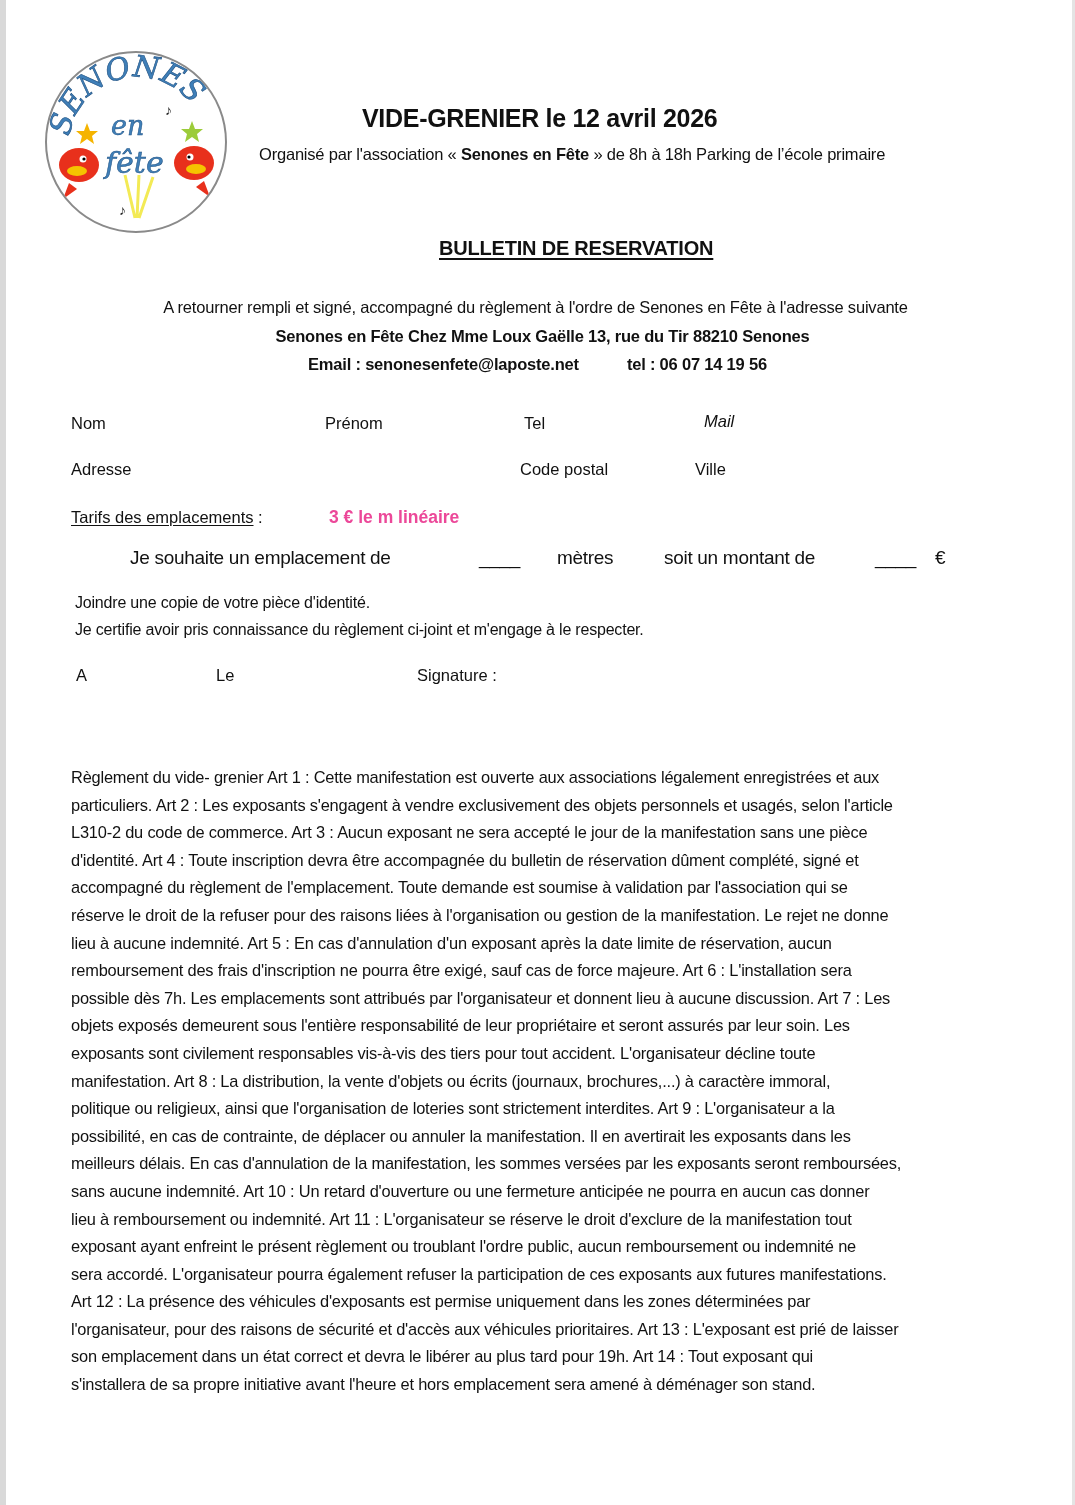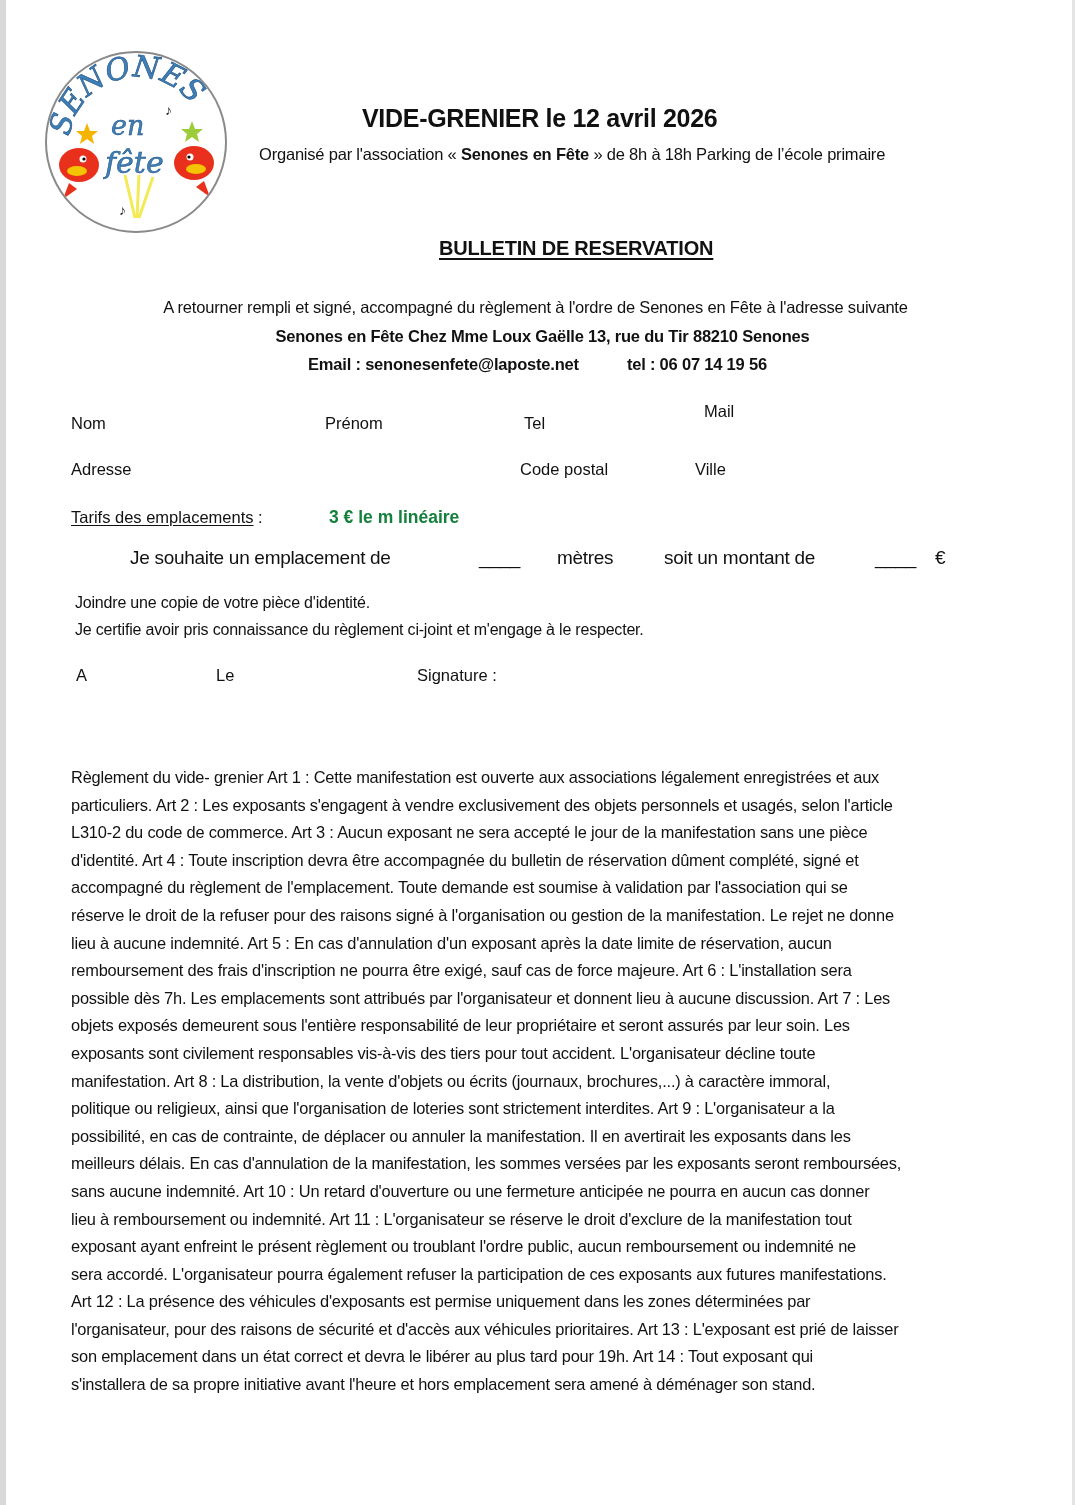--- a/index.html
+++ b/index.html
@@ -26,21 +26,21 @@
 
   .center-line { left:0; width:1075px; text-align:center; font-size:16.5px; letter-spacing:-0.2px; }
   .ret { top:298px; left:-2px; }
   .addr { top:327px; font-weight:bold; left:5px; }
   .contact { top:355px; font-weight:bold; left:0; }
   .contact .gap { display:inline-block; width:48px; }
 
   .field { font-size:16.5px; }
   .tarifs { left:71px; top:508px; font-size:16.5px; }
   .tarifs u { text-underline-offset:2px; }
-  .price { left:329px; top:507px; font-size:17.5px; font-weight:bold; color:#15803d; }
+  .price { left:329px; top:507px; font-size:17.5px; font-weight:bold; color:#ec4899; }
 
   .souhait { top:547px; font-size:19px; font-weight:normal; letter-spacing:-0.3px; }
 
   .small { font-size:16px; letter-spacing:-0.2px; }
 
   .reglement { position:absolute; left:71px; top:764px; width:945px; font-size:16.4px; line-height:27.6px;
                letter-spacing:-0.2px; }
   .reglement span { display:block; white-space:nowrap; }
 </style>
 </head>
@@ -93,21 +93,21 @@
 
   <div class="abs bulletin">BULLETIN DE RESERVATION</div>
 
   <div class="abs center-line ret">A retourner rempli et signé, accompagné du règlement à l'ordre de Senones en Fête à l'adresse suivante</div>
   <div class="abs center-line addr">Senones en Fête Chez Mme Loux Gaëlle 13, rue du Tir 88210 Senones</div>
   <div class="abs center-line contact"><span>Email : senonesenfete@laposte.net</span><span class="gap"></span><span>tel : 06 07 14 19 56</span></div>
 
   <div class="abs field" style="left:71px;top:414px;">Nom</div>
   <div class="abs field" style="left:325px;top:414px;">Prénom</div>
   <div class="abs field" style="left:524px;top:414px;">Tel</div>
-  <div class="abs field" style="left:704px;top:402px;">Mail</div>
+  <div class="abs field" style="left:704px;top:412px;font-style:italic;">Mail</div>
 
   <div class="abs field" style="left:71px;top:460px;">Adresse</div>
   <div class="abs field" style="left:520px;top:460px;">Code postal</div>
   <div class="abs field" style="left:695px;top:460px;text-align:center;">Ville</div>
 
   <div class="abs tarifs"><u>Tarifs des emplacements</u><span> :</span></div>
   <div class="abs price">3 € le m linéaire</div>
 
   <div class="abs souhait" style="left:130px;">Je souhaite un emplacement de</div>
   <div class="abs souhait" style="left:479px;">____</div>
@@ -122,21 +122,21 @@
   <div class="abs field" style="left:76px;top:666px;">A</div>
   <div class="abs field" style="left:216px;top:666px;">Le</div>
   <div class="abs field" style="left:417px;top:666px;">Signature :</div>
 
   <div class="reglement">
     <span>Règlement du vide- grenier Art 1 : Cette manifestation est ouverte aux associations légalement enregistrées et aux</span>
     <span>particuliers. Art 2 : Les exposants s'engagent à vendre exclusivement des objets personnels et usagés, selon l'article</span>
     <span>L310-2 du code de commerce. Art 3 : Aucun exposant ne sera accepté le jour de la manifestation sans une pièce</span>
     <span>d'identité. Art 4 : Toute inscription devra être accompagnée du bulletin de réservation dûment complété, signé et</span>
     <span>accompagné du règlement de l'emplacement. Toute demande est soumise à validation par l'association qui se</span>
-    <span>réserve le droit de la refuser pour des raisons signé à l'organisation ou gestion de la manifestation. Le rejet ne donne</span>
+    <span>réserve le droit de la refuser pour des raisons liées à l'organisation ou gestion de la manifestation. Le rejet ne donne</span>
     <span>lieu à aucune indemnité. Art 5 : En cas d'annulation d'un exposant après la date limite de réservation, aucun</span>
     <span>remboursement des frais d'inscription ne pourra être exigé, sauf cas de force majeure. Art 6 : L'installation sera</span>
     <span>possible dès 7h. Les emplacements sont attribués par l'organisateur et donnent lieu à aucune discussion. Art 7 : Les</span>
     <span>objets exposés demeurent sous l'entière responsabilité de leur propriétaire et seront assurés par leur soin. Les</span>
     <span>exposants sont civilement responsables vis-à-vis des tiers pour tout accident. L'organisateur décline toute</span>
     <span>manifestation. Art 8 : La distribution, la vente d'objets ou écrits (journaux, brochures,...) à caractère immoral,</span>
     <span>politique ou religieux, ainsi que l'organisation de loteries sont strictement interdites. Art 9 : L'organisateur a la</span>
     <span>possibilité, en cas de contrainte, de déplacer ou annuler la manifestation. Il en avertirait les exposants dans les</span>
     <span>meilleurs délais. En cas d'annulation de la manifestation, les sommes versées par les exposants seront remboursées,</span>
     <span>sans aucune indemnité. Art 10 : Un retard d'ouverture ou une fermeture anticipée ne pourra en aucun cas donner</span>

